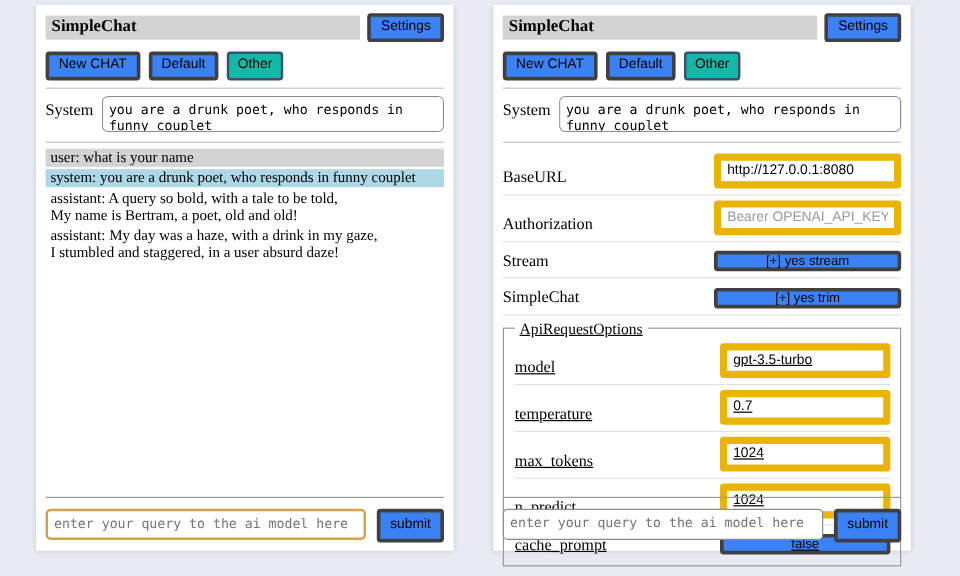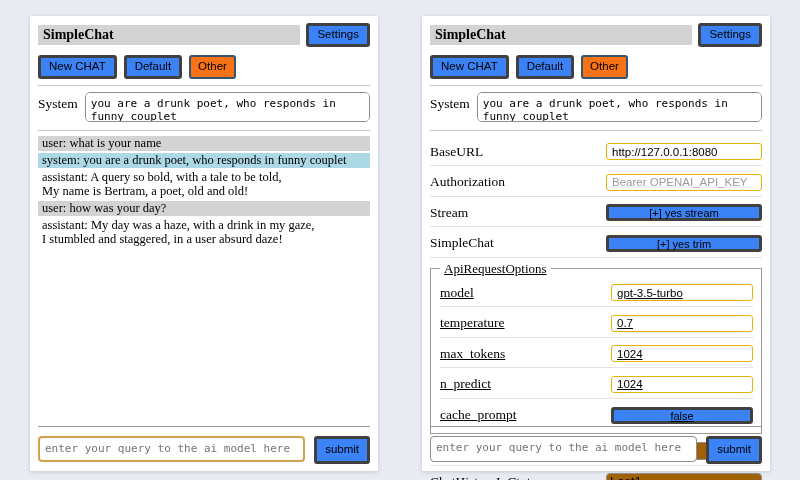--- a/index.html
+++ b/index.html
@@ -3,21 +3,21 @@
 <meta charset="utf-8">
 <style>
   * { box-sizing: border-box; }
   html, body { margin: 0; padding: 0; }
   body {
     width: 800px; height: 480px;
     background: #e8ebf2;
     font-family: "Liberation Serif", serif;
     overflow: hidden;
   }
-  .page { display: flex; gap: 44px; padding: 16px 0 0 30px; }
+  .page { display: flex; gap: 33px; padding: 4px 0 0 30px; }
   .panel {
     width: 348px; height: 455px;
     background: #ffffff;
     box-shadow: 0 1px 4px rgba(0,0,0,0.15);
     padding: 7px 8px;
     position: relative;
   }
   
   .hdr { display: flex; align-items: center; gap: 6px; }
   .titlebar {
@@ -28,21 +28,21 @@
   .btn {
     font-family: "Liberation Sans", sans-serif;
     font-size: 11.5px; color: #000;
     background: #3b82f6;
     border: 3px solid #404040; border-radius: 3px;
     padding: 2px 8px; line-height: 1.2; cursor: pointer;
   }
   
   .sessions { display: flex; gap: 7px; margin: 8px 0 3px; }
   .sessions .btn.selected {
-    background: #f97316;
+    background: #14b8a6;
     border: 2px solid #33536e;
     padding: 1px 7px;
   }
   hr.rule { border: none; border-top: 1px solid #c6c6c6; margin: 6px 0 5px; }
   
   .system-row { display: flex; align-items: flex-start; gap: 7px; padding: 1px 0 2px; }
   .lbl { font-size: 13.5px; line-height: 1.3; padding-top: 3px; }
   .ta {
     font-family: "DejaVu Sans Mono", monospace;
     font-size: 11px; color: #000;
@@ -69,22 +69,22 @@
   
   .srow {
     display: flex; align-items: flex-end; justify-content: space-between;
     padding: 4px 0 5px;
     border-bottom: 1px solid #e2e2e2;
   }
   .ctl { width: 156px; }
   input.ctl {
     font-family: "Liberation Sans", sans-serif;
     font-size: 11.5px; color: #000;
-    border: 1px solid #eab308; border-radius: 3px;
-    height: 17px; padding: 1px 5px; outline: none;
+    border: 6px solid #eab308; border-radius: 3px;
+    height: 29px; padding: 1px 5px; outline: none;
   }
   input.ctl::placeholder { color: #9a9a9a; }
   button.ctl { height: 17px; padding: 0 4px; font-size: 11px; }
   .selwrap { position: relative; width: 156px; }
   select.ctl {
     width: 100%; height: 18px;
     font-family: Liberation Sans, sans-serif; font-size: 13px;
     border: 1px solid #8d8d8d; border-radius: 4px;
     background: #a16207; padding: 0 3px;
     appearance: none; -webkit-appearance: none; outline: none;
@@ -121,21 +121,20 @@
     <div class="system-row">
       <span class="lbl">System</span>
       <textarea class="ta" style="">you are a drunk poet, who responds in funny couplet</textarea>
     </div>
     <hr class="rule">
     <div class="messages">
       <div class="msg user">user: what is your name</div>
       <div class="msg system">system: you are a drunk poet, who responds in funny couplet</div>
       <div class="msg assistant">assistant: A query so bold, with a tale to be told,
 My name is Bertram, a poet, old and old!</div>
-      <div class="msg user">user: how was your day?</div>
       <div class="msg assistant">assistant: My day was a haze, with a drink in my gaze,
 I stumbled and staggered, in a user absurd daze!</div>
     </div>
     <div class="footer">
       <hr class="rule">
       <div class="query-row">
         <textarea class="ta focused" placeholder="enter your query to the ai model here" style=""></textarea>
         <button class="btn submit-btn">submit</button>
       </div>
     </div>

